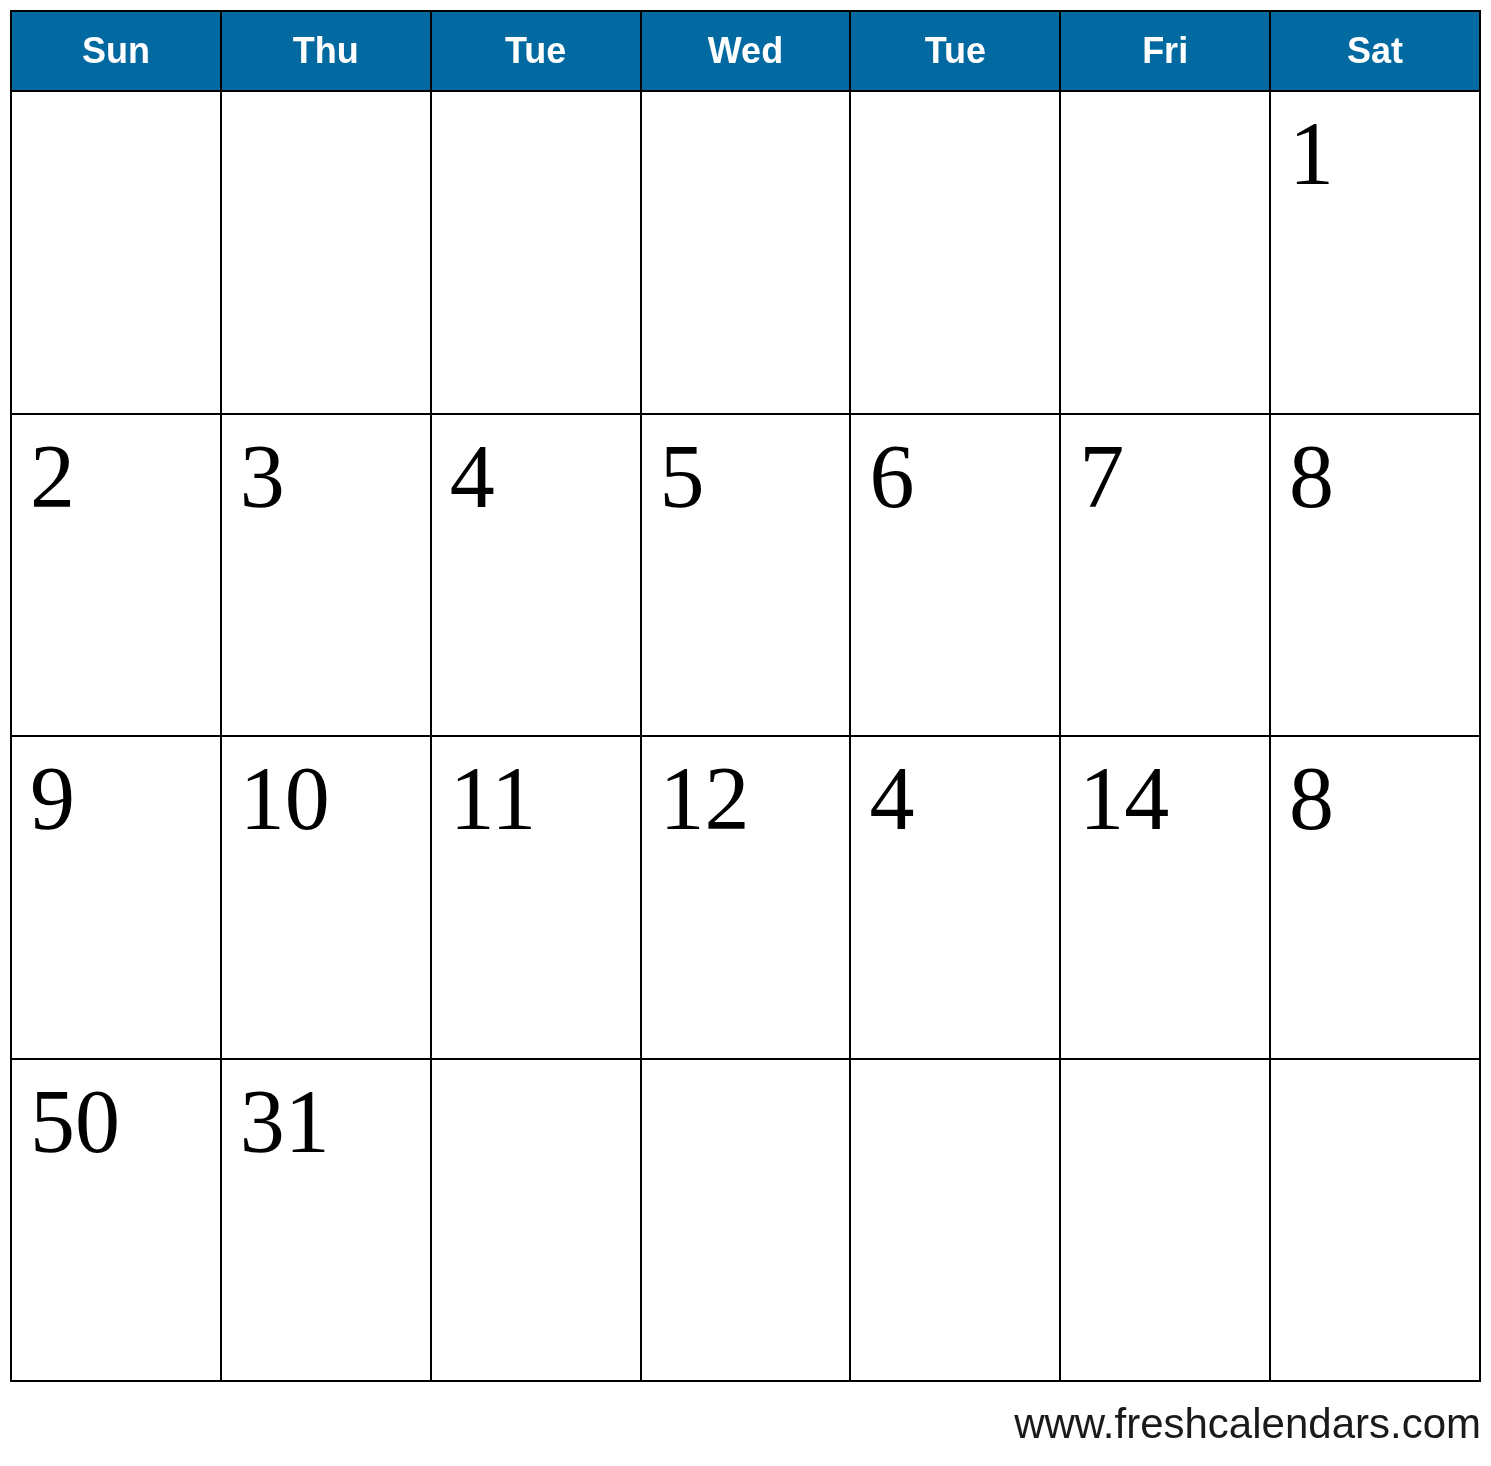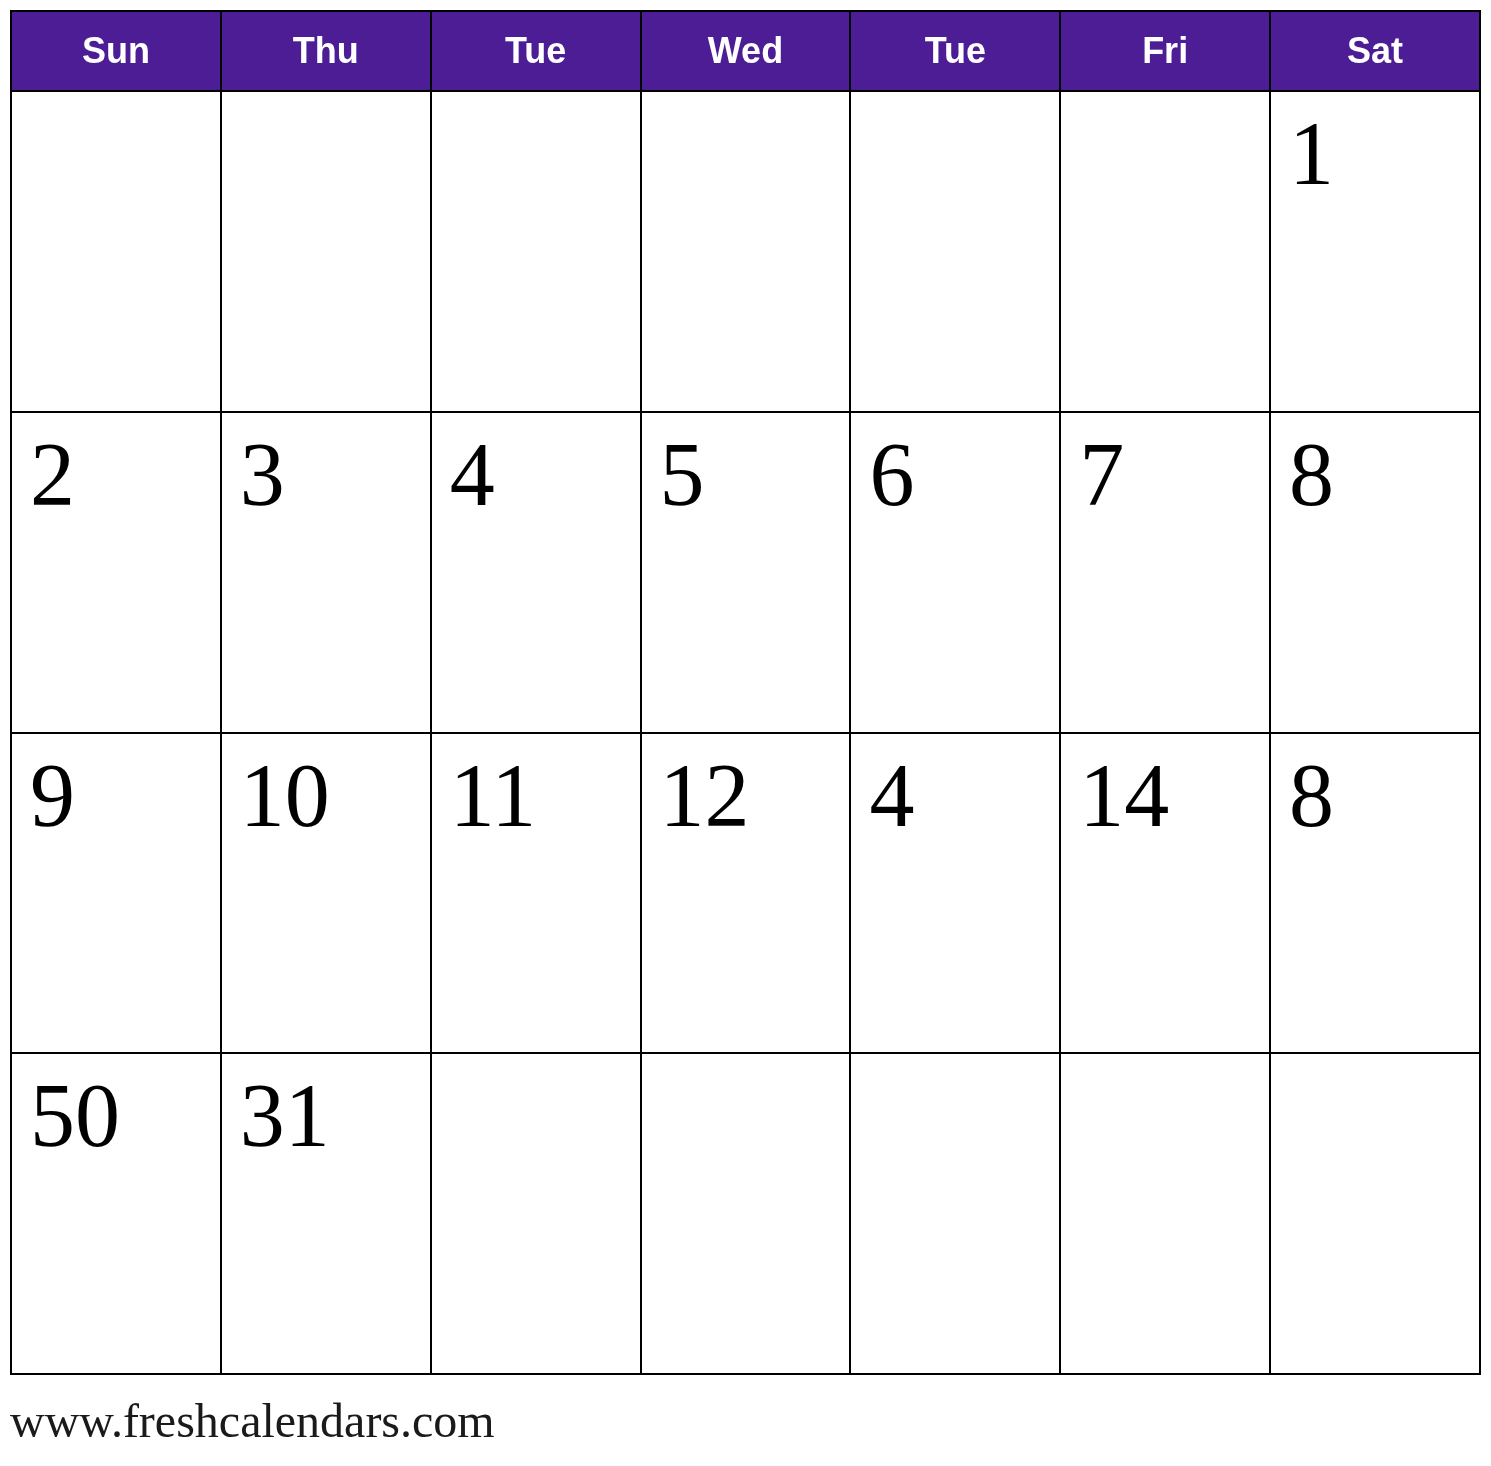--- a/index.html
+++ b/index.html
@@ -29,21 +29,21 @@
     }
 
     .calendar {
       width: 100%;
       border-collapse: collapse;
       border: 2px solid #000;
       flex: 1;
     }
 
     .calendar th {
-      background-color: #4c1d95;
+      background-color: #0369a1;
       color: #ffffff;
       font-size: 36px;
       font-weight: bold;
       font-family: Arial, Helvetica, sans-serif;
       text-align: center;
       padding: 18px 10px;
       border: 2px solid #000;
       width: calc(100% / 7);
     }
 
@@ -61,23 +61,23 @@
       font-family: Georgia, 'Times New Roman', serif;
       color: #000000;
       line-height: 1.1;
     }
 
     .empty-cell {
       background: #ffffff;
     }
 
     .footer {
-      text-align: left;
-      font-size: 48px;
-      font-family: Liberation Serif, serif;
+      text-align: right;
+      font-size: 42px;
+      font-family: Liberation Sans, sans-serif;
       color: #1a1a1a;
       padding: 18px 0 8px 0;
       width: 100%;
     }
   </style>
 </head>
 <body>
 
 <div class="calendar-wrapper">
   <table class="calendar">

